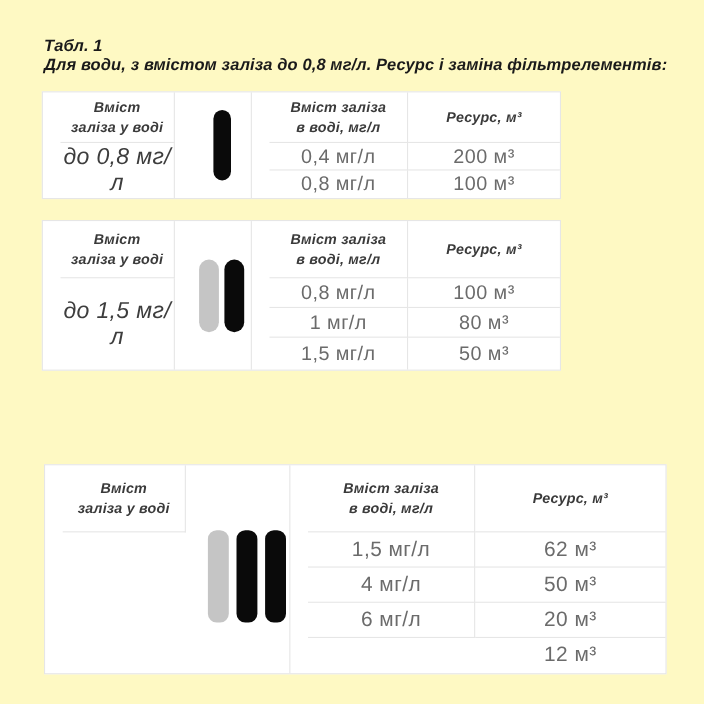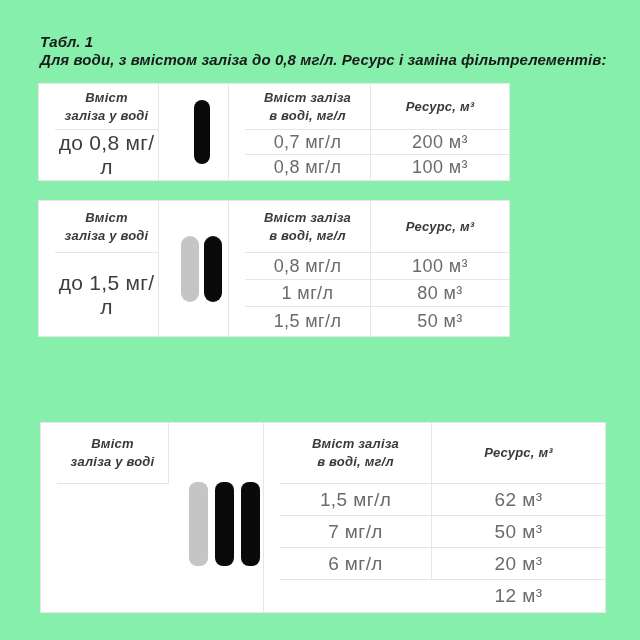--- a/index.html
+++ b/index.html
@@ -3,21 +3,21 @@
 <meta charset="utf-8">
 <style>
   html,body{margin:0;padding:0;}
   body{
     width:640px;height:640px;
     background:#ffffff;
     font-family:"Liberation Sans", sans-serif;
     position:relative;
     overflow:hidden;
   }
-  .page{position:absolute;inset:0;background:#86efac;}
+  .page{position:absolute;inset:0;background:#fef9c3;}
 
   
   .title-block{position:absolute;left:40px;white-space:nowrap;}
   .title-block .t-line{
     font-size:15px;font-weight:700;font-style:italic;
     color:#1a1a1a;line-height:18px;letter-spacing:.1px;
   }
   #title-1{top:33px;}
   #title-2{top:377px;}
 
@@ -38,21 +38,21 @@
 
   .hdr{
     font-size:13px;font-style:italic;font-weight:600;
     color:#3a3a3a;line-height:1.35;white-space:pre-line;
     letter-spacing:.2px;
   }
   .val{
     font-size:18px;font-weight:400;color:#6b6b6b;letter-spacing:.4px;
   }
   .left-val{
-    font-size:21px;color:#3d3d3d;letter-spacing:.3px;
+    font-size:21px;color:#3d3d3d;letter-spacing:.3px;font-style:italic;
   }
 
   #table-1{left:38px;top:83px;grid-template-columns:120px 70px 142px 138px;grid-template-rows:46px 25px 25px;}
   #table-2{left:38px;top:200px;grid-template-columns:120px 70px 142px 138px;grid-template-rows:52px 27px 27px 29px;}
   #table-3{left:40px;top:422px;grid-template-columns:128px 95px 168px 173px;grid-template-rows:61px 32px 32px 32px 32px;}
   #table-3 .val{font-size:19px;}
   #table-3 .left-val{font-size:28px;color:#262626;letter-spacing:.5px;}
 
   
   .cart-cell{display:flex;align-items:center;justify-content:center;}
@@ -79,21 +79,21 @@
   <div class="ftable" id="table-1">
     <div class="cell hdr c-r c-b" style="grid-area:1/1">Вміст
 заліза у воді</div>
     <div class="cell left-val c-r" style="grid-row:2/4;grid-column:1">до 0,8 мг/л</div>
     <div class="cell cart-cell c-r" style="grid-row:1/4;grid-column:2">
         <span class="cartridge black"></span>
       </div>
     <div class="cell hdr c-r c-b" style="grid-area:1/3">Вміст заліза
 в воді, мг/л</div>
     <div class="cell hdr c-b" style="grid-area:1/4">Ресурс, м³</div>
-    <div class="cell val c-r c-b" style="grid-area:2/3">0,7 мг/л</div>
+    <div class="cell val c-r c-b" style="grid-area:2/3">0,4 мг/л</div>
     <div class="cell val c-b" style="grid-area:2/4">200 м³</div>
     <div class="cell val c-r" style="grid-area:3/3">0,8 мг/л</div>
     <div class="cell val" style="grid-area:3/4">100 м³</div>
   </div>
 
   <div class="ftable" id="table-2">
     <div class="cell hdr c-r c-b" style="grid-area:1/1">Вміст
 заліза у воді</div>
     <div class="cell left-val c-r" style="grid-row:2/5;grid-column:1">до 1,5 мг/л</div>
     <div class="cell cart-cell c-r" style="grid-row:1/5;grid-column:2">
@@ -120,20 +120,20 @@
     <div class="cell cart-cell c-r" style="grid-row:1/6;grid-column:2">
         <span class="cartridge gray"></span>
         <span class="cartridge black"></span>
         <span class="cartridge black"></span>
       </div>
     <div class="cell hdr c-r c-b" style="grid-area:1/3">Вміст заліза
 в воді, мг/л</div>
     <div class="cell hdr c-b" style="grid-area:1/4">Ресурс, м³</div>
     <div class="cell val c-r c-b" style="grid-area:2/3">1,5 мг/л</div>
     <div class="cell val c-b" style="grid-area:2/4">62 м³</div>
-    <div class="cell val c-r c-b" style="grid-area:3/3">7 мг/л</div>
+    <div class="cell val c-r c-b" style="grid-area:3/3">4 мг/л</div>
     <div class="cell val c-b" style="grid-area:3/4">50 м³</div>
     <div class="cell val c-r c-b" style="grid-area:4/3">6 мг/л</div>
     <div class="cell val c-b" style="grid-area:4/4">20 м³</div>
     <div class="cell val" style="grid-area:5/4">12 м³</div>
   </div>
 
 </div>
 
 </body></html>

